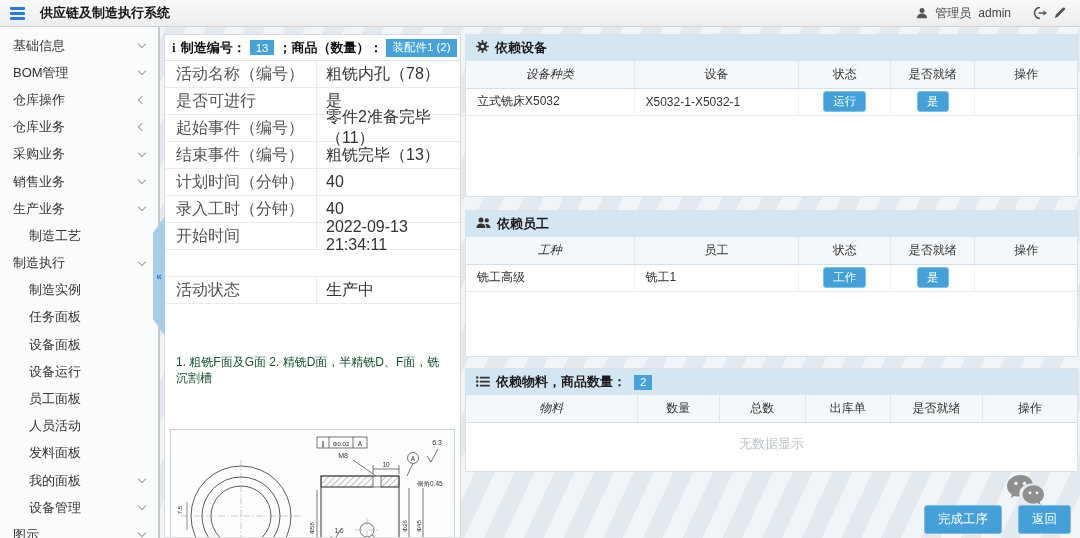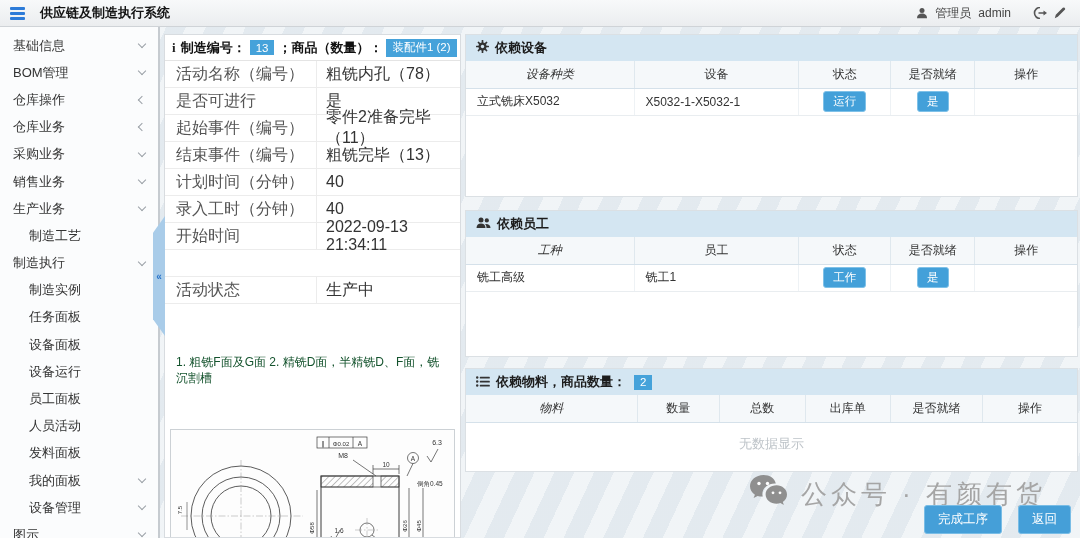--- a/index.html
+++ b/index.html
@@ -451,21 +451,20 @@
           <path d="M27.6 11.3c-6.1 0-11 4.1-11 9.2s4.9 9.2 11 9.2c1.3 0 2.6-.2 3.8-.6l3.5 1.9-1.1-3c2.6-1.7 4.2-4.4 4.2-7.5 0-5.1-4.9-9.2-10.4-9.2z"></path>
         </g>
         <g fill="#fdfdfd">
           <circle cx="10" cy="9.5" r="1.7"></circle>
               <circle cx="18.5" cy="9.5" r="1.7"></circle>
           <circle cx="24" cy="18.8" r="1.4"></circle>
               <circle cx="31" cy="18.8" r="1.4"></circle>
         </g>
           </svg>
       </span>
-      <span>公众号 · 有颜有货</span>
     </div>
   </div>
 
   <div class="footer-btns">
     <button class="btn">完成工序</button>
     <button class="btn">返回</button>
   </div>
 </div>
 
 </body></html>

